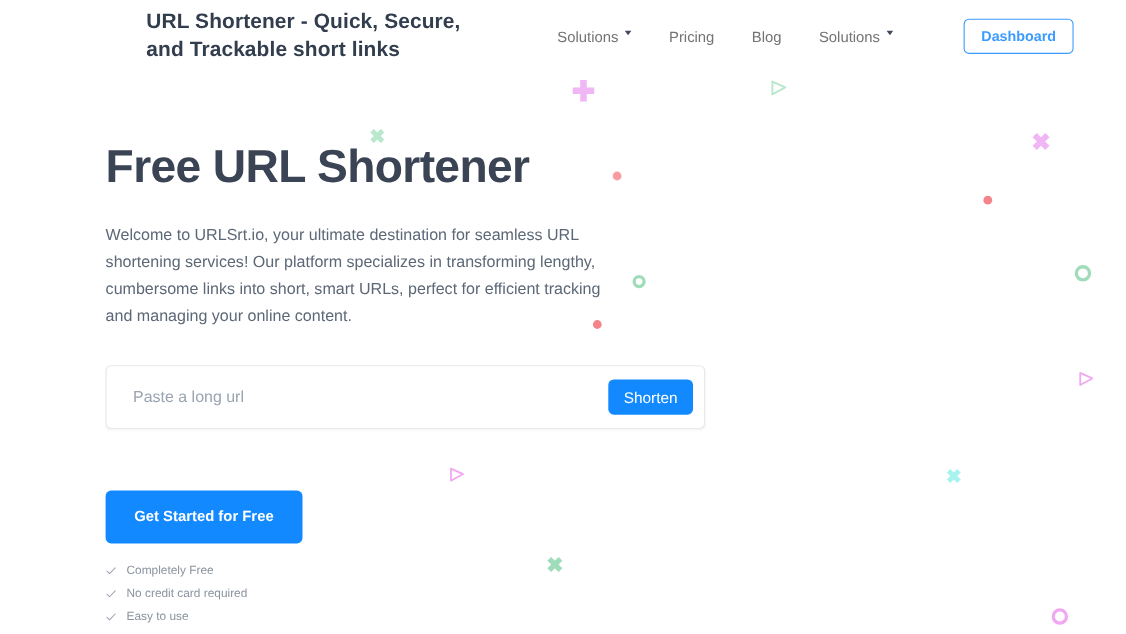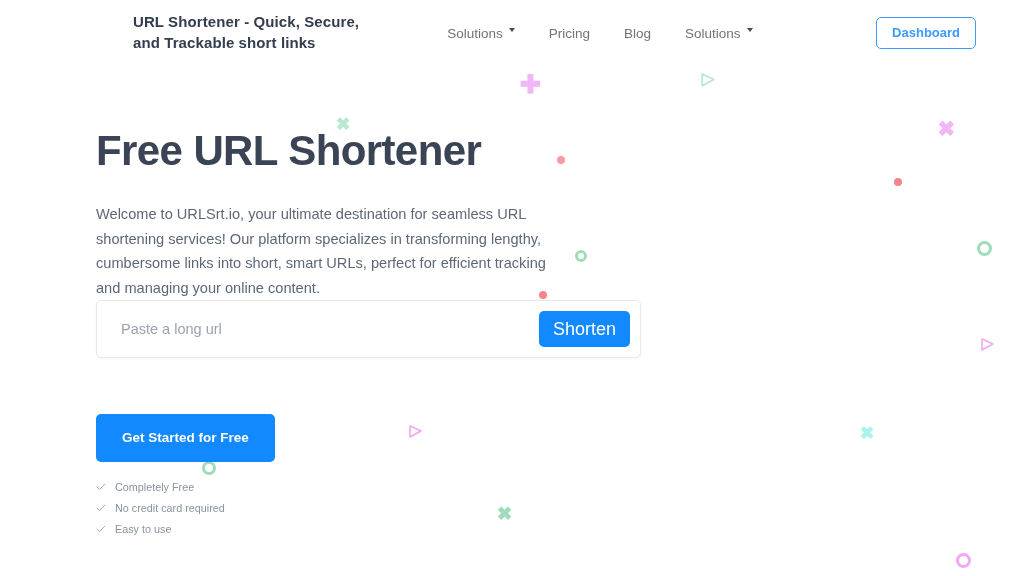--- a/index.html
+++ b/index.html
@@ -47,21 +47,21 @@
   .site-header {
     position: relative;
     z-index: 3;
     height: 66px;
     padding: 0 48px 0 133px;
     display: flex;
     align-items: center;
   }
 
   .brand {
-    font-size: 15px;
+    font-size: 19px;
     font-weight: 700;
     line-height: 1.38;
     color: #323d4e;
     letter-spacing: 0.1px;
     white-space: pre-line;
     margin-right: 88px;
     cursor: pointer;
   }
 
   .main-nav {
@@ -123,20 +123,21 @@
   .hero-sub {
     margin-top: 28px;
     font-size: 14.6px;
     line-height: 1.68;
     color: #5d6877;
     max-width: 460px;
   }
 
   
   .url-form {
+    margin-top: 32px;
     width: 545px;
     height: 58px;
     border: 1px solid #e6e8ec;
     border-radius: 5px;
     background: #fff;
     display: flex;
     align-items: center;
     padding: 0 10px 0 24px;
     box-shadow: 0 1px 2px rgba(17,24,39,0.03);
   }
@@ -150,21 +151,21 @@
     background: transparent;
     height: 100%;
   }
   .url-input::placeholder { color: #9aa3b0; }
 
   .shorten-btn {
     border: 0;
     background: #1289ff;
     color: #fff;
     font-family: "Liberation Sans", sans-serif;
-    font-size: 18px;
+    font-size: 14px;
     border-radius: 5px;
     padding: 9px 14px;
     cursor: pointer;
     line-height: 1;
   }
 
   
   .cta-btn {
     margin-top: 56px;
     display: inline-block;

